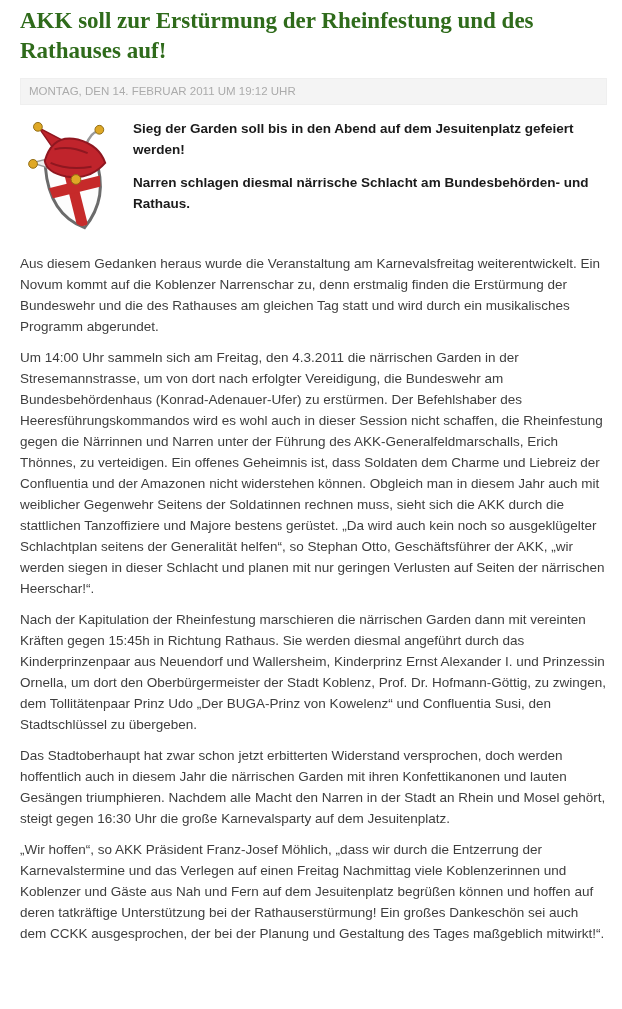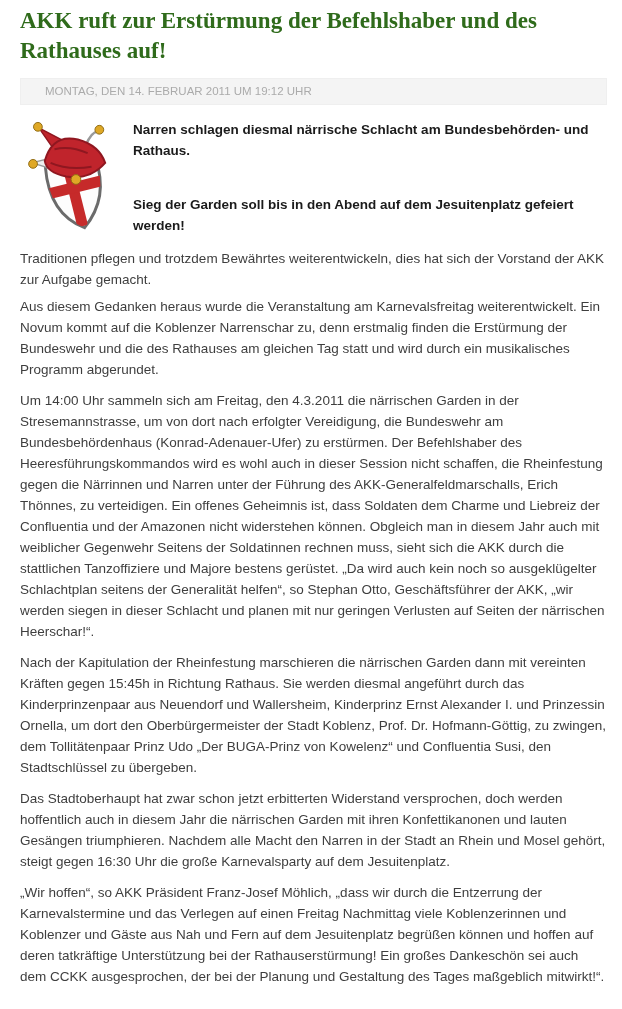--- a/index.html
+++ b/index.html
@@ -24,21 +24,21 @@
     line-height: 30px;
     color: #2F6B1B;
     margin: 2px 0 12px 0;
   }
   .datebar {
     background: #F4F4F4;
     border: 1px solid #EFEFEF;
     color: #ABABAB;
     font-size: 11.5px;
     line-height: 13px;
-    padding: 6px 24px;
+    padding: 6px 8px;
     margin: 0 0 13px 0;
   }
   .intro {
     overflow: hidden;
     margin-bottom: 6px;
     min-height: 120px;
   }
   .logo-wrap {
     float: left;
     width: 95px;
@@ -57,21 +57,21 @@
   }
   .intro p.lead-1 { margin: 1px 0 33px 0; }
   .intro p.lead-2 { margin: 0 0 12px 0; }
   p:last-child { margin-bottom: 0; }
 </style>
 </head>
 <body>
 
 <div class="page">
 
-  <h1 class="article-title">AKK ruft zur Erstürmung der Befehlshaber und des Rathauses auf!</h1>
+  <h1 class="article-title">AKK soll zur Erstürmung der Rheinfestung und des Rathauses auf!</h1>
 
   <div class="datebar">
     <span>MONTAG, DEN 14. FEBRUAR 2011 UM 19:12 UHR</span>
   </div>
 
   <div class="intro">
     <div class="logo-wrap">
       <svg width="95" height="117" viewBox="0 0 95 120" xmlns="http://www.w3.org/2000/svg" aria-hidden="true">
         <defs>
           <clipPath id="shieldClip">
@@ -94,23 +94,22 @@
           <circle cx="11" cy="7" r="4.5" fill="#dfa826" stroke="#8f6b14" stroke-width="1"></circle>
           <path d="M36 36 L5 44 L38 54 Z" fill="#efefef" stroke="#9a9a9a" stroke-width="1.5"></path>
           <circle cx="6" cy="45" r="4.5" fill="#dfa826" stroke="#8f6b14" stroke-width="1"></circle>
           <path d="M18 42 Q26 14 52 20 Q74 26 80 44 Q64 62 40 58 Q20 54 18 42 Z" fill="#c0242c" stroke="#8f1720" stroke-width="2"></path>
           <path d="M28 30 Q44 26 62 34" stroke="#8f1720" stroke-width="2" fill="none"></path>
           <path d="M24 44 Q42 52 66 48" stroke="#8f1720" stroke-width="2" fill="none"></path>
           <circle cx="50" cy="61" r="5" fill="#dfa826" stroke="#8f6b14" stroke-width="1"></circle>
         </g>
       </svg>
     </div>
+    <p class="bold-lead lead-2">Sieg der Garden soll bis in den Abend auf dem Jesuitenplatz gefeiert werden!</p>
     <p class="bold-lead lead-1">Narren schlagen diesmal närrische Schlacht am Bundesbehörden- und Rathaus.</p>
-    <p class="bold-lead lead-2">Sieg der Garden soll bis in den Abend auf dem Jesuitenplatz gefeiert werden!</p>
-    <p>Traditionen pflegen und trotzdem Bewährtes weiterentwickeln, dies hat sich der Vorstand der AKK zur Aufgabe gemacht.</p>
   </div>
 
   <p>Aus diesem Gedanken heraus wurde die Veranstaltung am Karnevalsfreitag weiterentwickelt. Ein Novum kommt auf die Koblenzer Narrenschar zu, denn erstmalig finden die Erstürmung der Bundeswehr und die des Rathauses am gleichen Tag statt und wird durch ein musikalisches Programm abgerundet.</p>
   <p>Um 14:00 Uhr sammeln sich am Freitag, den 4.3.2011 die närrischen Garden in der Stresemannstrasse, um von dort nach erfolgter Vereidigung, die Bundeswehr am Bundesbehördenhaus (Konrad-Adenauer-Ufer) zu erstürmen. Der Befehlshaber des Heeresführungskommandos wird es wohl auch in dieser Session nicht schaffen, die Rheinfestung gegen die Närrinnen und Narren unter der Führung des AKK-Generalfeldmarschalls, Erich Thönnes, zu verteidigen. Ein offenes Geheimnis ist, dass Soldaten dem Charme und Liebreiz der Confluentia und der Amazonen nicht widerstehen können. Obgleich man in diesem Jahr auch mit weiblicher Gegenwehr Seitens der Soldatinnen rechnen muss, sieht sich die AKK durch die stattlichen Tanzoffiziere und Majore bestens gerüstet. „Da wird auch kein noch so ausgeklügelter Schlachtplan seitens der Generalität helfen“, so Stephan Otto, Geschäftsführer der AKK, „wir werden siegen in dieser Schlacht und planen mit nur geringen Verlusten auf Seiten der närrischen Heerschar!“.</p>
   <p>Nach der Kapitulation der Rheinfestung marschieren die närrischen Garden dann mit vereinten Kräften gegen 15:45h in Richtung Rathaus. Sie werden diesmal angeführt durch das Kinderprinzenpaar aus Neuendorf und Wallersheim, Kinderprinz Ernst Alexander I. und Prinzessin Ornella, um dort den Oberbürgermeister der Stadt Koblenz, Prof. Dr. Hofmann-Göttig, zu zwingen, dem Tollitätenpaar Prinz Udo „Der BUGA-Prinz von Kowelenz“ und Confluentia Susi, den Stadtschlüssel zu übergeben.</p>
   <p>Das Stadtoberhaupt hat zwar schon jetzt erbitterten Widerstand versprochen, doch werden hoffentlich auch in diesem Jahr die närrischen Garden mit ihren Konfettikanonen und lauten Gesängen triumphieren. Nachdem alle Macht den Narren in der Stadt an Rhein und Mosel gehört, steigt gegen 16:30 Uhr die große Karnevalsparty auf dem Jesuitenplatz.</p>
   <p>„Wir hoffen“, so AKK Präsident Franz-Josef Möhlich, „dass wir durch die Entzerrung der Karnevalstermine und das Verlegen auf einen Freitag Nachmittag viele Koblenzerinnen und Koblenzer und Gäste aus Nah und Fern auf dem Jesuitenplatz begrüßen können und hoffen auf deren tatkräftige Unterstützung bei der Rathauserstürmung! Ein großes Dankeschön sei auch dem CCKK ausgesprochen, der bei der Planung und Gestaltung des Tages maßgeblich mitwirkt!“.</p>
 
 </div>
 

